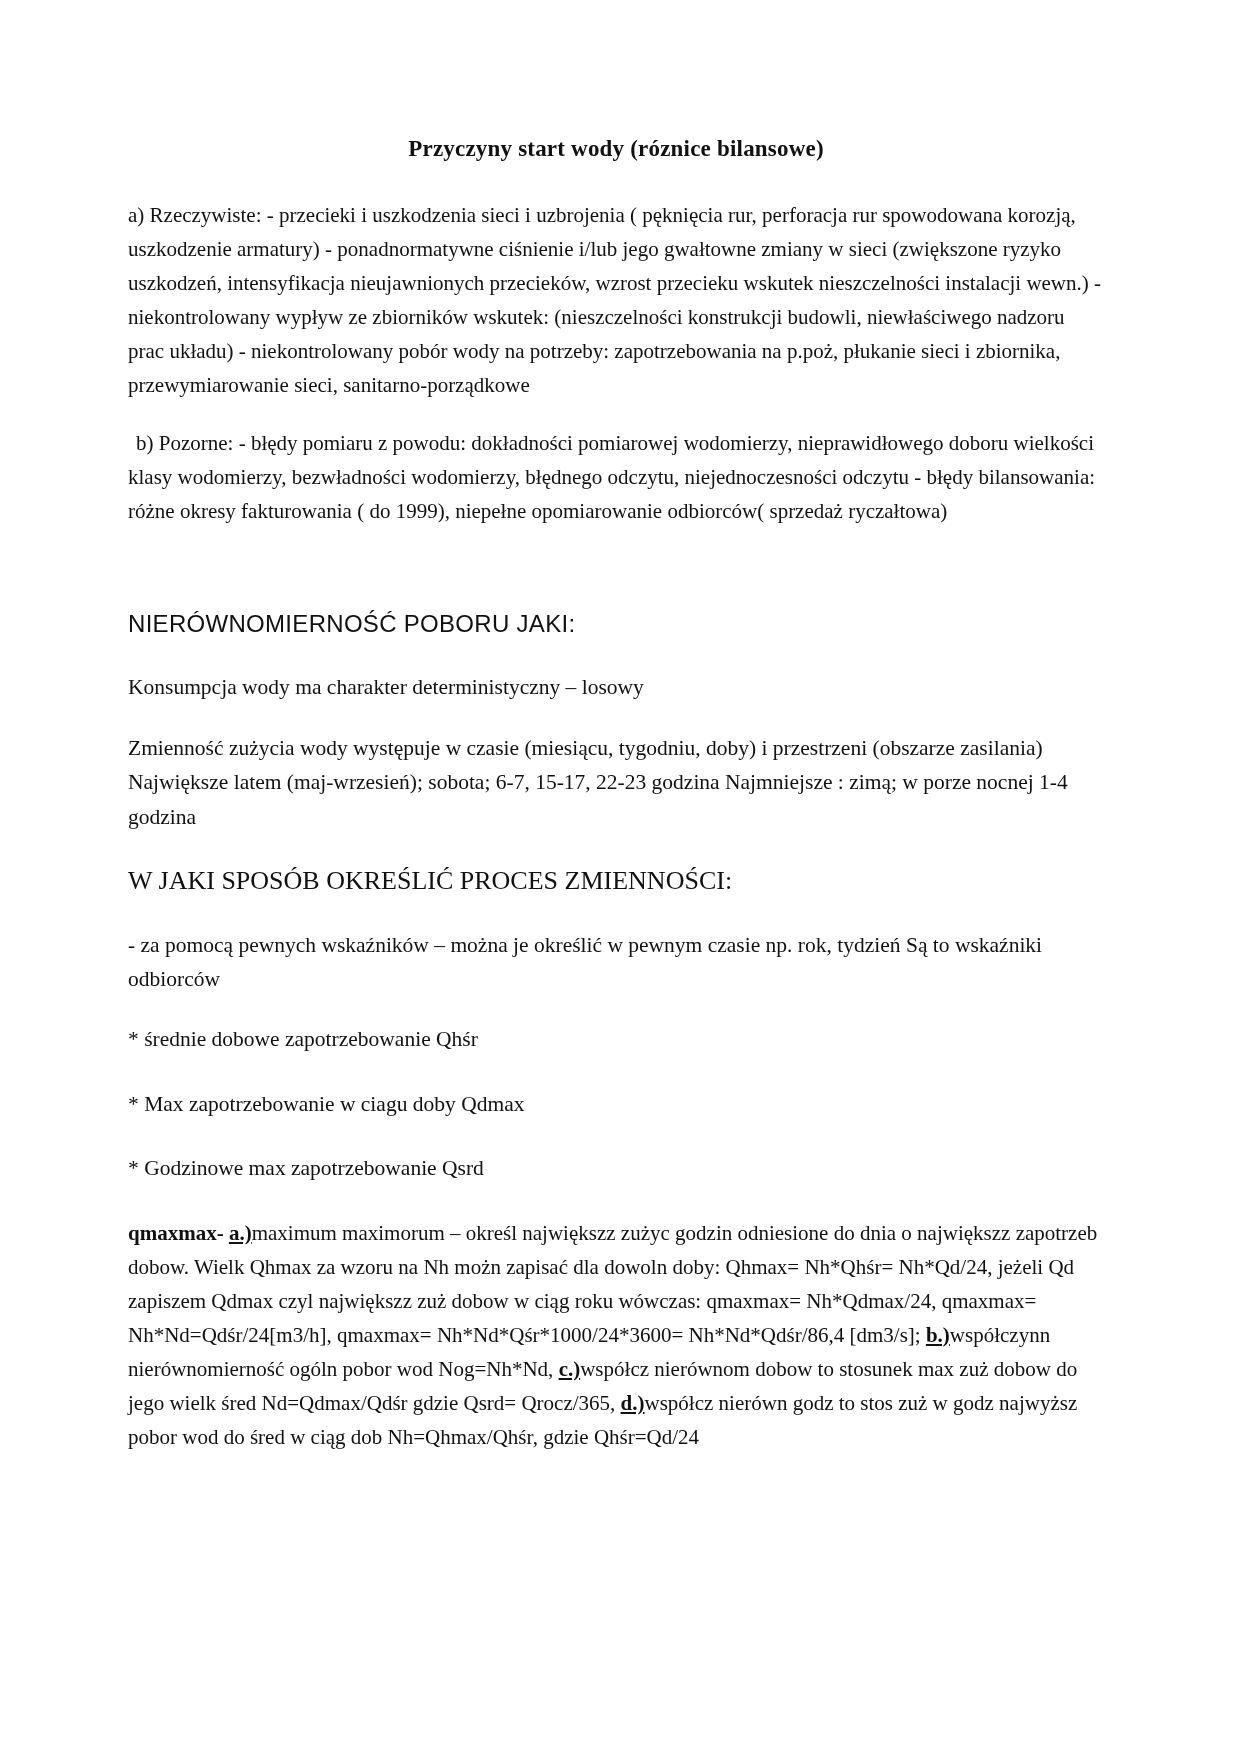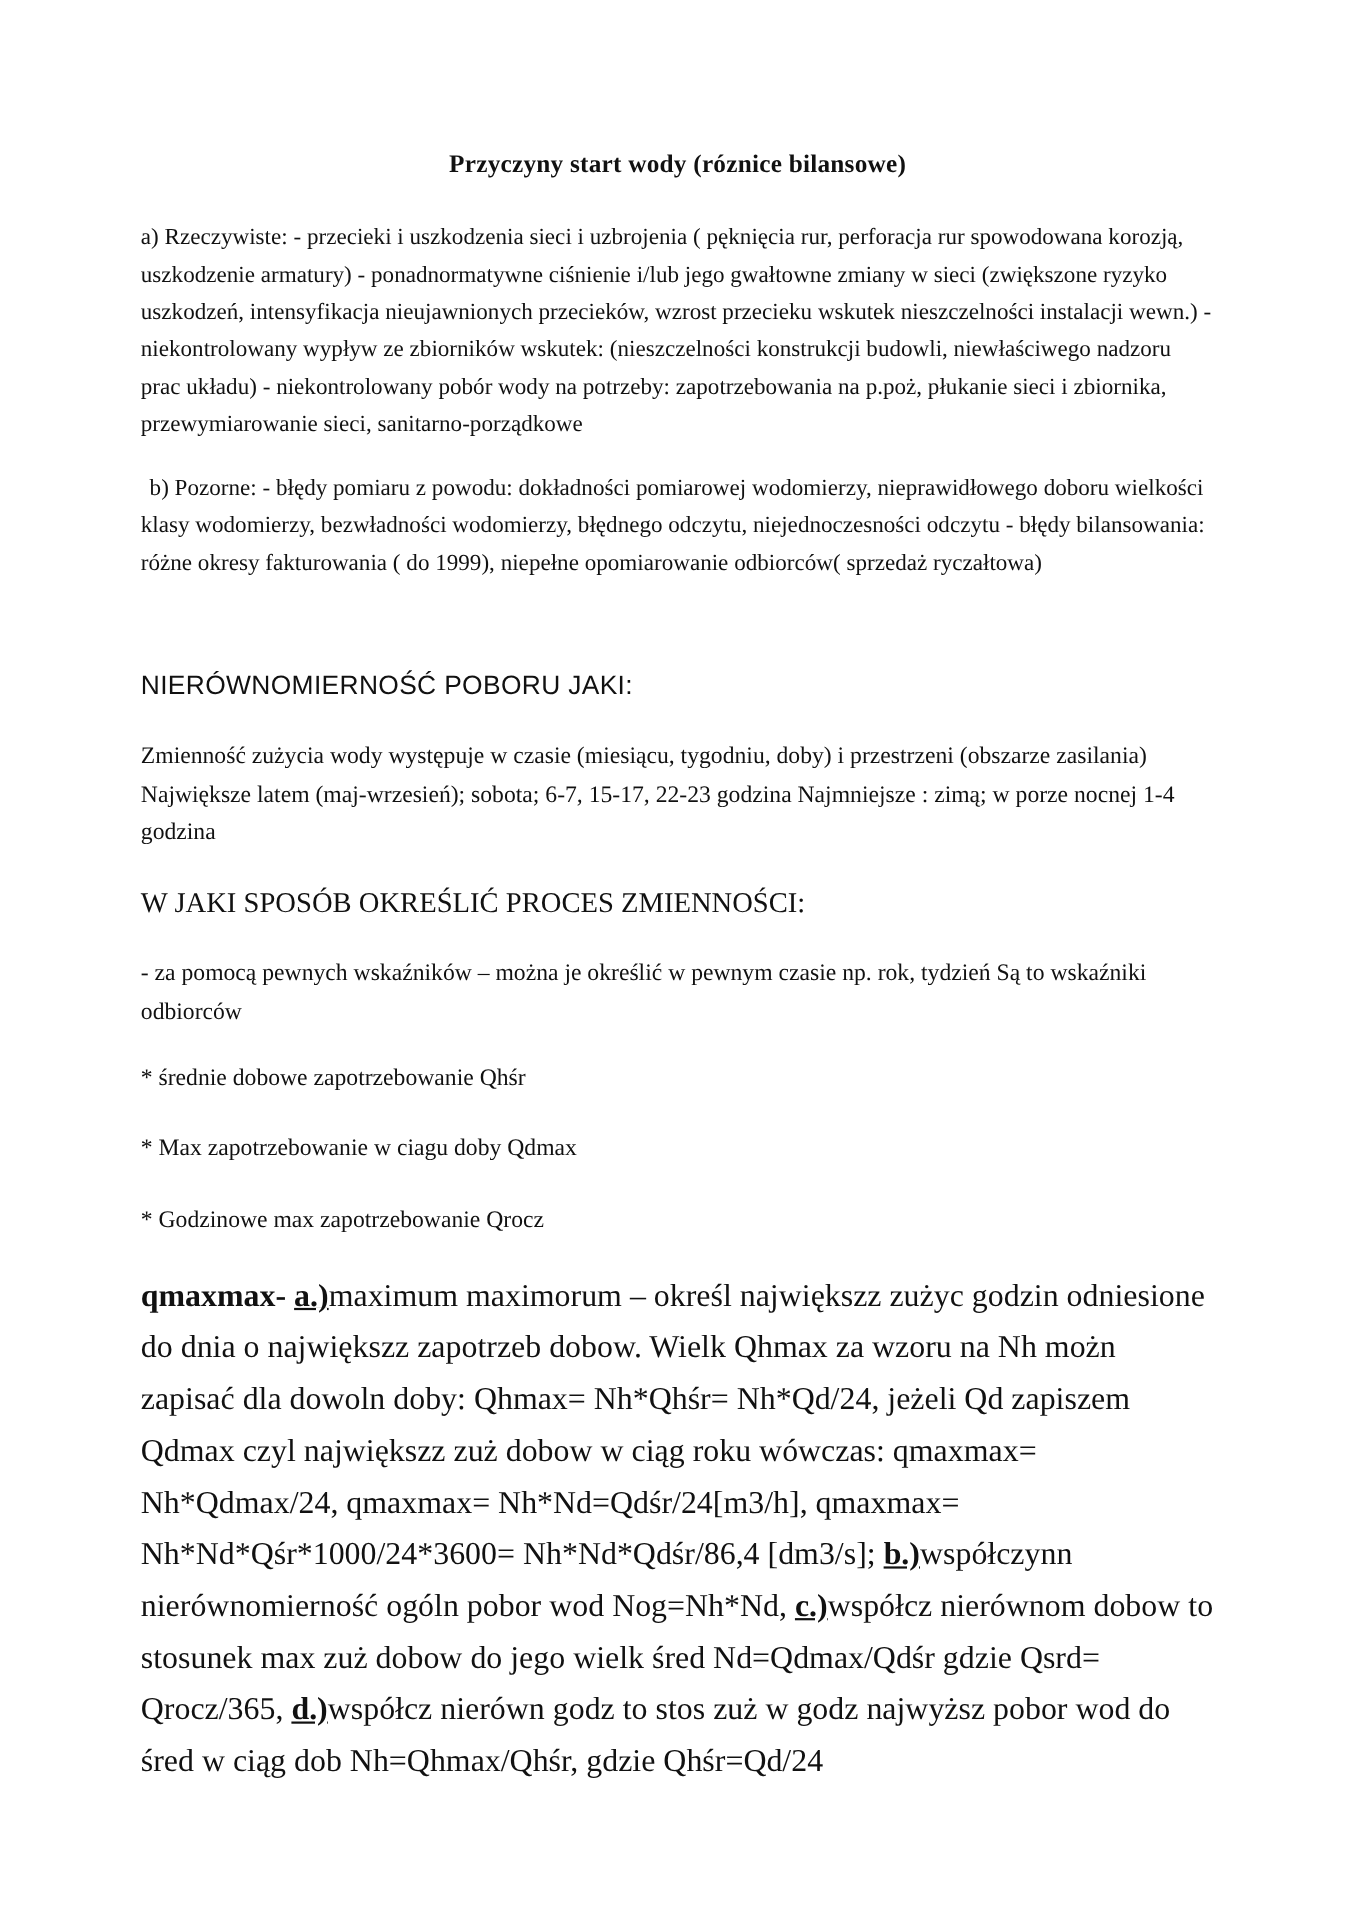--- a/index.html
+++ b/index.html
@@ -66,48 +66,49 @@
     margin: 0 0 30px 0;
   }
   .bold {
     font-weight: bold;
   }
   .bold-underline {
     font-weight: bold;
     text-decoration: underline;
   }
   .final-para {
-    font-size: 29px;
+    font-size: 21px;
     line-height: 1.62;
     margin: 0;
   }
 </style>
 </head>
 <body>
 
 <div class="page">
 
   <div class="doc-title">Przyczyny start wody (róznice bilansowe)</div>
 
   <p class="para">a) Rzeczywiste: - przecieki i uszkodzenia sieci i uzbrojenia ( pęknięcia rur, perforacja rur spowodowana korozją, uszkodzenie armatury) - ponadnormatywne ciśnienie i/lub jego gwałtowne zmiany w sieci (zwiększone ryzyko uszkodzeń, intensyfikacja nieujawnionych przecieków, wzrost przecieku wskutek nieszczelności instalacji wewn.) - niekontrolowany wypływ ze zbiorników wskutek: (nieszczelności konstrukcji budowli, niewłaściwego nadzoru prac układu) - niekontrolowany pobór wody na potrzeby: zapotrzebowania na p.poż, płukanie sieci i zbiornika, przewymiarowanie sieci, sanitarno-porządkowe</p>
 
   <p class="para indent">b) Pozorne: - błędy pomiaru z powodu: dokładności pomiarowej wodomierzy, nieprawidłowego doboru wielkości klasy wodomierzy, bezwładności wodomierzy, błędnego odczytu, niejednoczesności odczytu - błędy bilansowania: różne okresy fakturowania ( do 1999), niepełne opomiarowanie odbiorców( sprzedaż ryczałtowa)</p>
 
   <div class="gap-big"></div>
 
   <div class="section-head">NIERÓWNOMIERNOŚĆ POBORU JAKI:</div>
 
+  <p class="sub-head">Konsumpcja wody ma charakter deterministyczny – losowy</p>
 
   <p class="sub-head">Zmienność zużycia wody występuje w czasie (miesiącu, tygodniu, doby) i przestrzeni (obszarze zasilania) Największe latem (maj-wrzesień); sobota; 6-7, 15-17, 22-23 godzina Najmniejsze : zimą; w porze nocnej 1-4 godzina</p>
 
   <p class="caps-line">W JAKI SPOSÓB OKREŚLIĆ PROCES ZMIENNOŚCI:</p>
 
   <p class="sub-head">- za pomocą pewnych wskaźników – można je określić w pewnym czasie np. rok, tydzień Są to wskaźniki odbiorców</p>
 
   <p class="bullet-line">* średnie dobowe zapotrzebowanie Qhśr</p>
 
   <p class="bullet-line">* Max zapotrzebowanie w ciagu doby Qdmax</p>
 
-  <p class="bullet-line">* Godzinowe max zapotrzebowanie Qrocz</p>
+  <p class="bullet-line">* Godzinowe max zapotrzebowanie Qsrd</p>
 
   <p class="final-para"><span class="bold">qmaxmax-</span> <span class="bold-underline">a.)</span><span>maximum maximorum – określ największz zużyc godzin odniesione do dnia o największz zapotrzeb dobow. Wielk Qhmax za wzoru na Nh możn zapisać dla dowoln doby: Qhmax= Nh*Qhśr= Nh*Qd/24, jeżeli Qd zapiszem Qdmax czyl największz zuż dobow w ciąg roku wówczas: qmaxmax= Nh*Qdmax/24, qmaxmax= Nh*Nd=Qdśr/24[m3/h], qmaxmax= Nh*Nd*Qśr*1000/24*3600= Nh*Nd*Qdśr/86,4 [dm3/s]; </span><span class="bold-underline">b.)</span><span>współczynn nierównomierność ogóln pobor wod Nog=Nh*Nd, </span><span class="bold-underline">c.)</span><span>współcz nierównom dobow to stosunek max zuż dobow do jego wielk śred Nd=Qdmax/Qdśr gdzie Qsrd= Qrocz/365, </span><span class="bold-underline">d.)</span><span>współcz nierówn godz to stos zuż w godz najwyższ pobor wod do śred w ciąg dob Nh=Qhmax/Qhśr, gdzie Qhśr=Qd/24</span></p>
 
 </div>
 
 </body></html>

